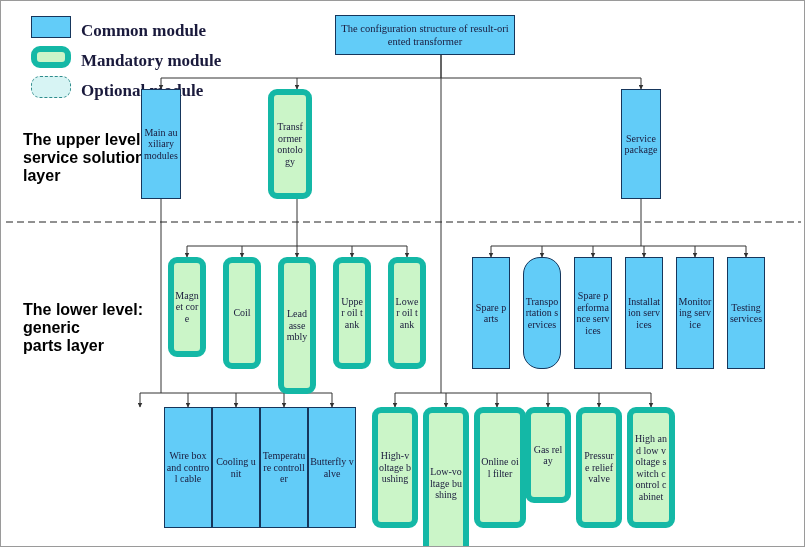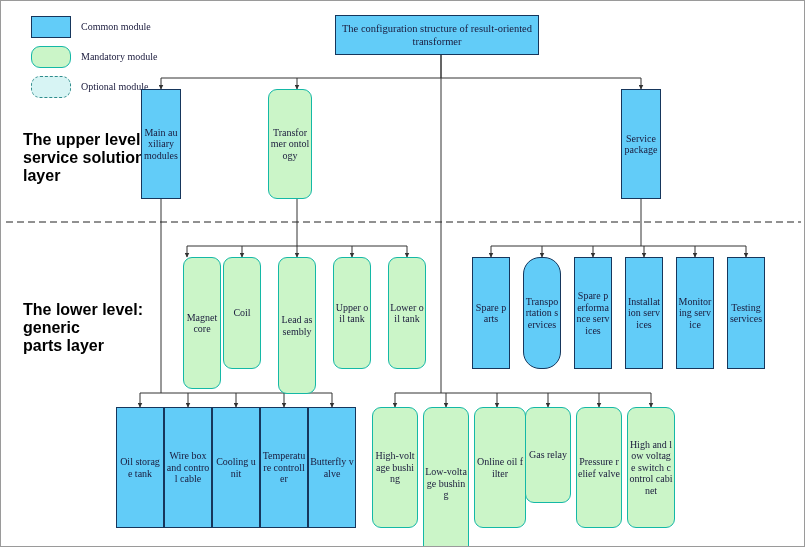--- a/index.html
+++ b/index.html
@@ -45,21 +45,21 @@
     display: block;
     width: 100%;
   }
   .common {
     background: #62ccf8;
     border: 1px solid #16365c;
     border-radius: 0;
   }
   .mandatory {
     background: #cbf5c8;
-    border: 1px solid #14b8a6;
+    border: 6px solid #14b8a6;
     border-radius: 9px;
   }
   .optional {
     background: #d7f4f4;
     border: 1px dashed #2e8b8b;
     border-radius: 9px;
   }
   
   #title-box {
     font-size: 10.5px;
@@ -69,23 +69,24 @@
   
   .legend-swatch {
     position: absolute;
     width: 40px;
     height: 22px;
     box-sizing: border-box;
   }
   .legend-label {
     position: absolute;
     font-family: "Liberation Serif", "DejaVu Serif", serif;
-    font-size: 10px;
+    font-size: 17px;
     color: #1a1a3c;
     white-space: nowrap;
+    font-weight: bold;
   }
   
   .level-label {
     position: absolute;
     font-family: "Liberation Sans", "DejaVu Sans", sans-serif;
     font-size: 16px;
     font-weight: bold;
     color: #000000;
     line-height: 18px;
     white-space: pre-line;
@@ -161,37 +162,37 @@
   <div class="legend-label" style="left:80px; top:50px;">Mandatory module</div>
 
   <div class="legend-swatch optional" style="left:30px; top:75px;"></div>
   <div class="legend-label" style="left:80px; top:80px;">Optional module</div>
 
   <div class="level-label" style="left:22px; top:130px; width:130px;">The upper level:
 service solution layer</div>
   <div class="level-label" style="left:22px; top:300px; width:135px;">The lower level:  generic
 parts layer</div>
 
-  <div id="title-box" class="node common" style="left:334px; top:14px; width:204px; height:40px;">
+  <div id="title-box" class="node common" style="left:334px; top:14px; width:180px; height:40px;">
     <span class="txt">The configuration structure of result-oriented transformer</span>
   </div>
 
   <div class="node common" style="left:140px; top:88px; width:40px; height:110px;">
     <span class="txt">Main auxiliary modules</span>
   </div>
 
   <div class="node mandatory" style="left:267px; top:88px; width:44px; height:110px;">
     <span class="txt">Transformer ontology</span>
   </div>
 
   <div class="node common" style="left:620px; top:88px; width:40px; height:110px;">
     <span class="txt">Service package</span>
   </div>
 
-  <div class="node mandatory" style="left:182px; top:256px; width:38px; height:132px;">
+  <div class="node mandatory" style="left:167px; top:256px; width:38px; height:100px;">
     <span class="txt">Magnet core</span>
   </div>
   <div class="node mandatory" style="left:222px; top:256px; width:38px; height:112px;">
     <span class="txt">Coil</span>
   </div>
   <div class="node mandatory" style="left:277px; top:256px; width:38px; height:137px;">
     <span class="txt">Lead assembly</span>
   </div>
   <div class="node mandatory" style="left:332px; top:256px; width:38px; height:112px;">
     <span class="txt">Upper oil tank</span>
@@ -212,23 +213,20 @@
   <div class="node common" style="left:624px; top:256px; width:38px; height:112px;">
     <span class="txt">Installation services</span>
   </div>
   <div class="node common" style="left:675px; top:256px; width:38px; height:112px;">
     <span class="txt">Monitoring service</span>
   </div>
   <div class="node common" style="left:726px; top:256px; width:38px; height:112px;">
     <span class="txt">Testing services</span>
   </div>
 
-  <div class="node common" style="left:115px; top:406px; width:48px; height:121px;">
-    <span class="txt">Oil storage tank</span>
-  </div>
   <div class="node common" style="left:163px; top:406px; width:48px; height:121px;">
     <span class="txt">Wire box and control cable</span>
   </div>
   <div class="node common" style="left:211px; top:406px; width:48px; height:121px;">
     <span class="txt">Cooling unit</span>
   </div>
   <div class="node common" style="left:259px; top:406px; width:48px; height:121px;">
     <span class="txt">Temperature controller</span>
   </div>
   <div class="node common" style="left:307px; top:406px; width:48px; height:121px;justify-content:flex-end;">

